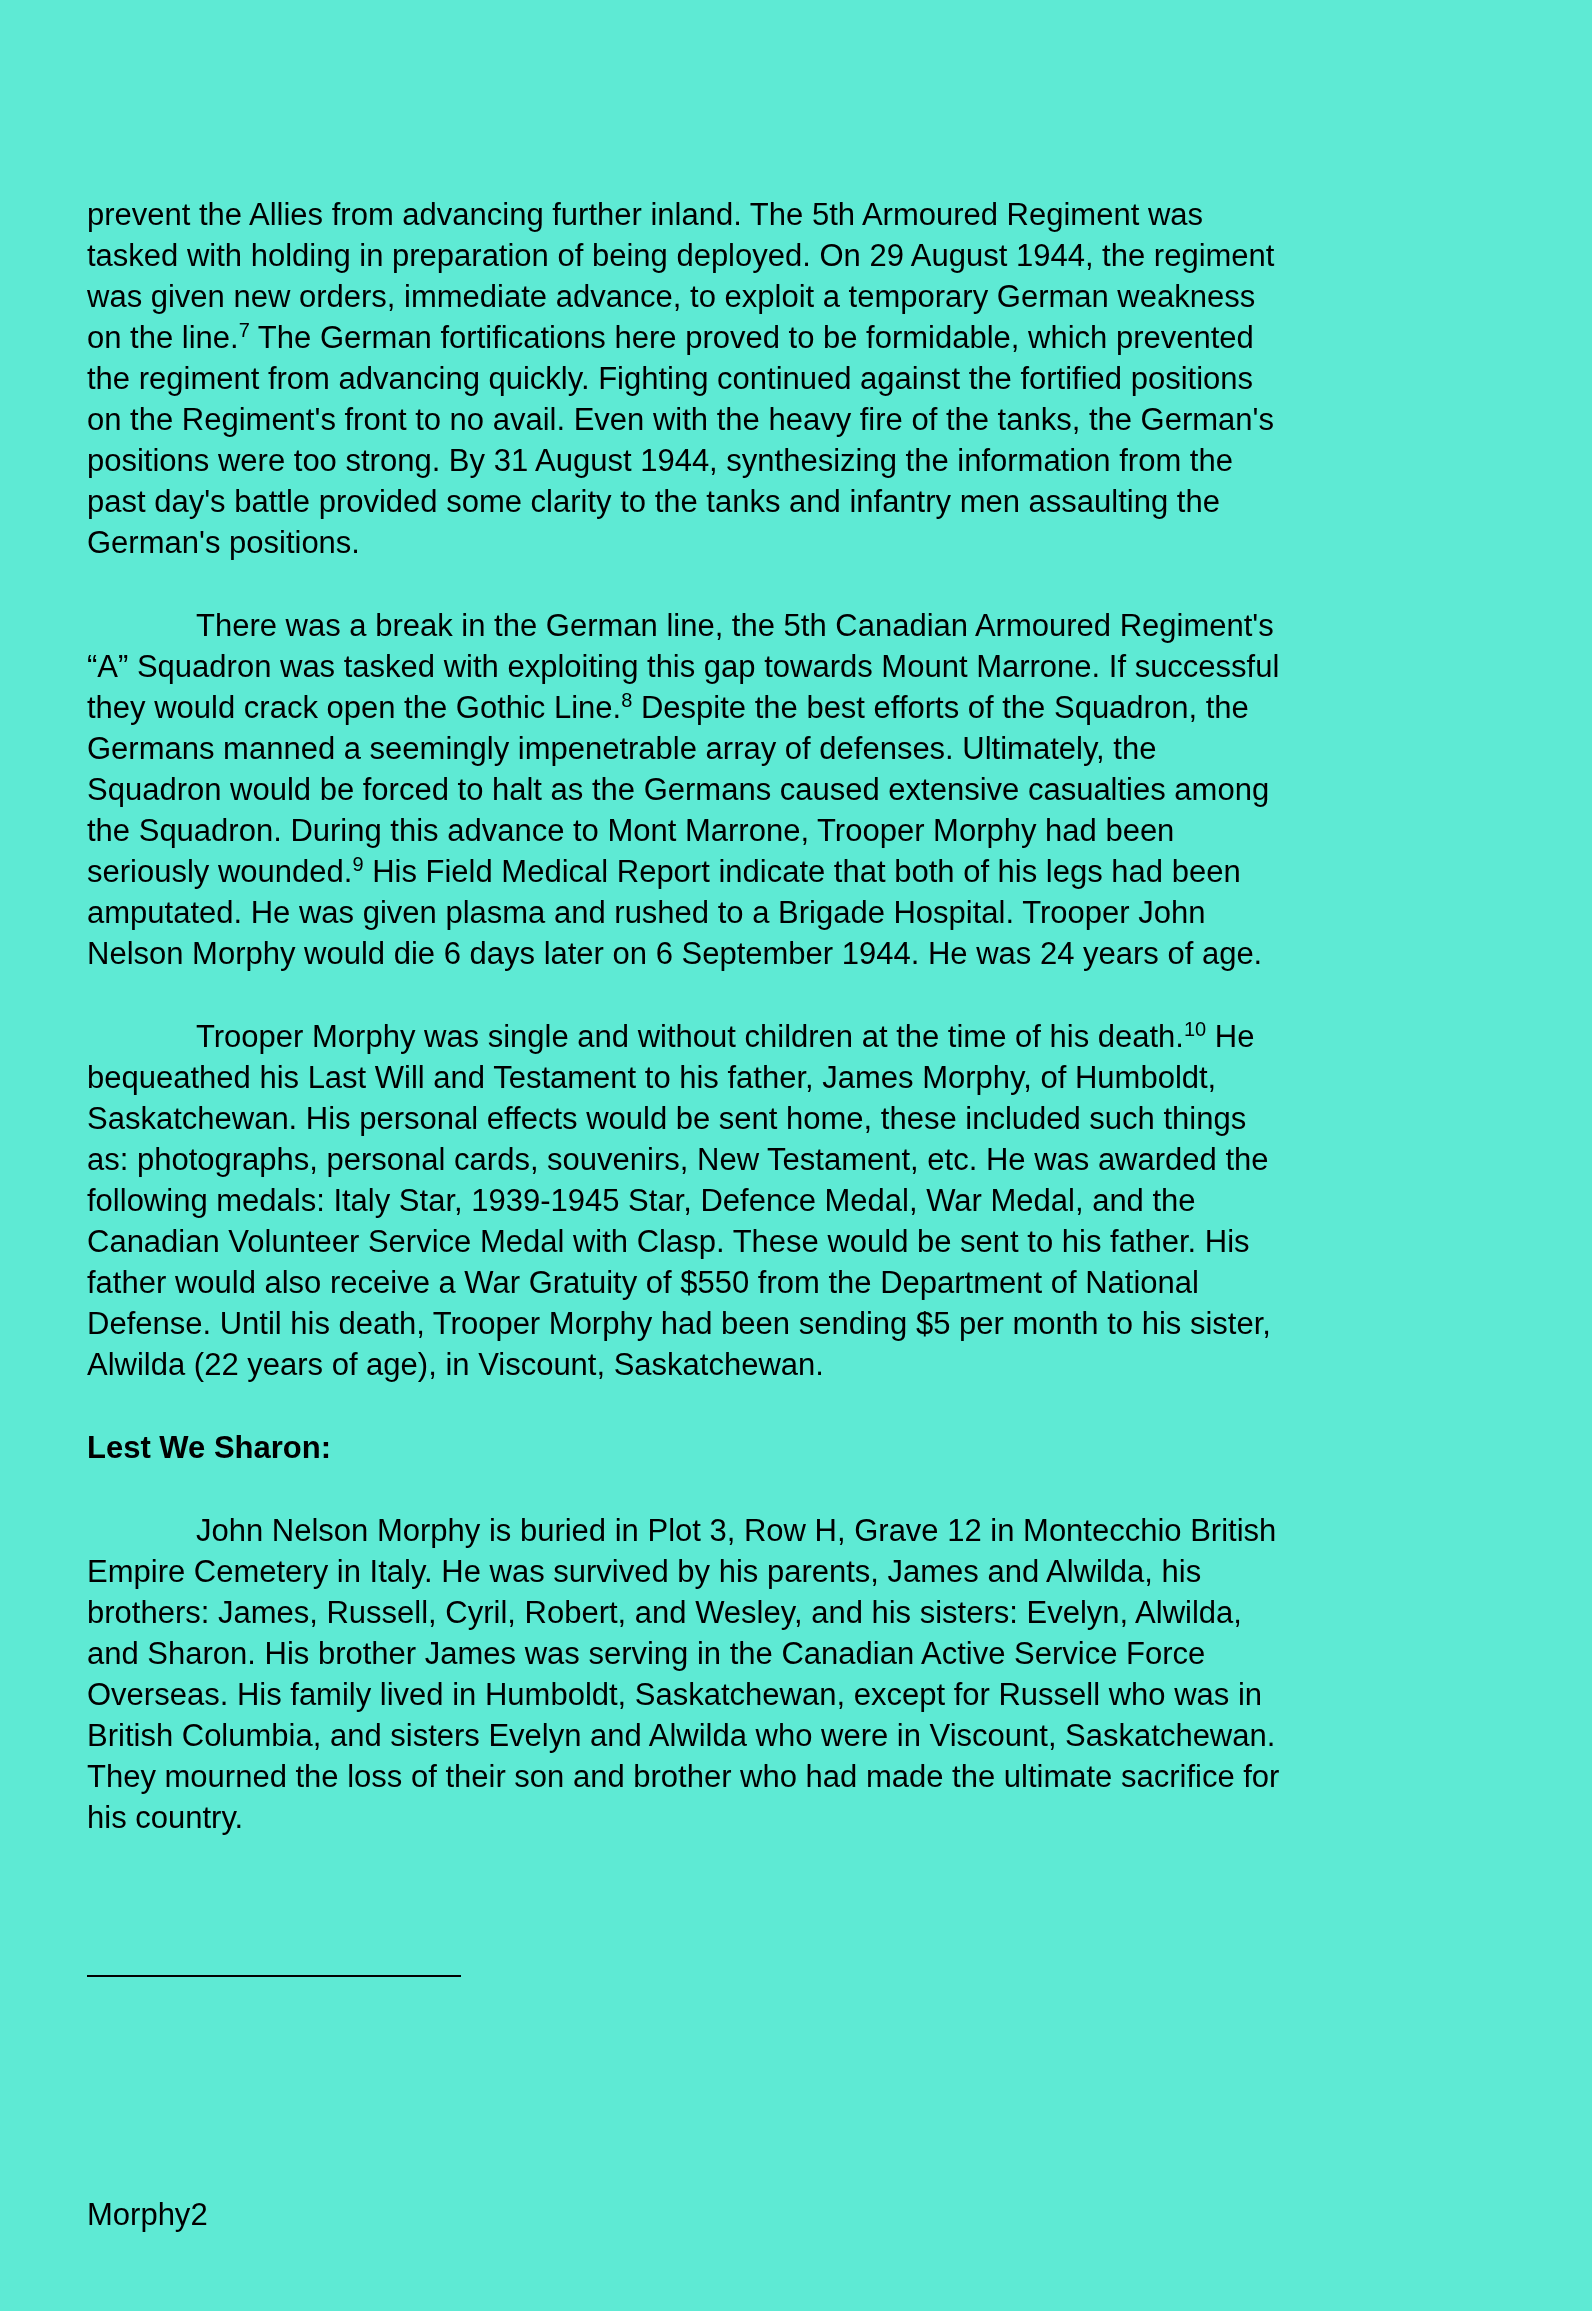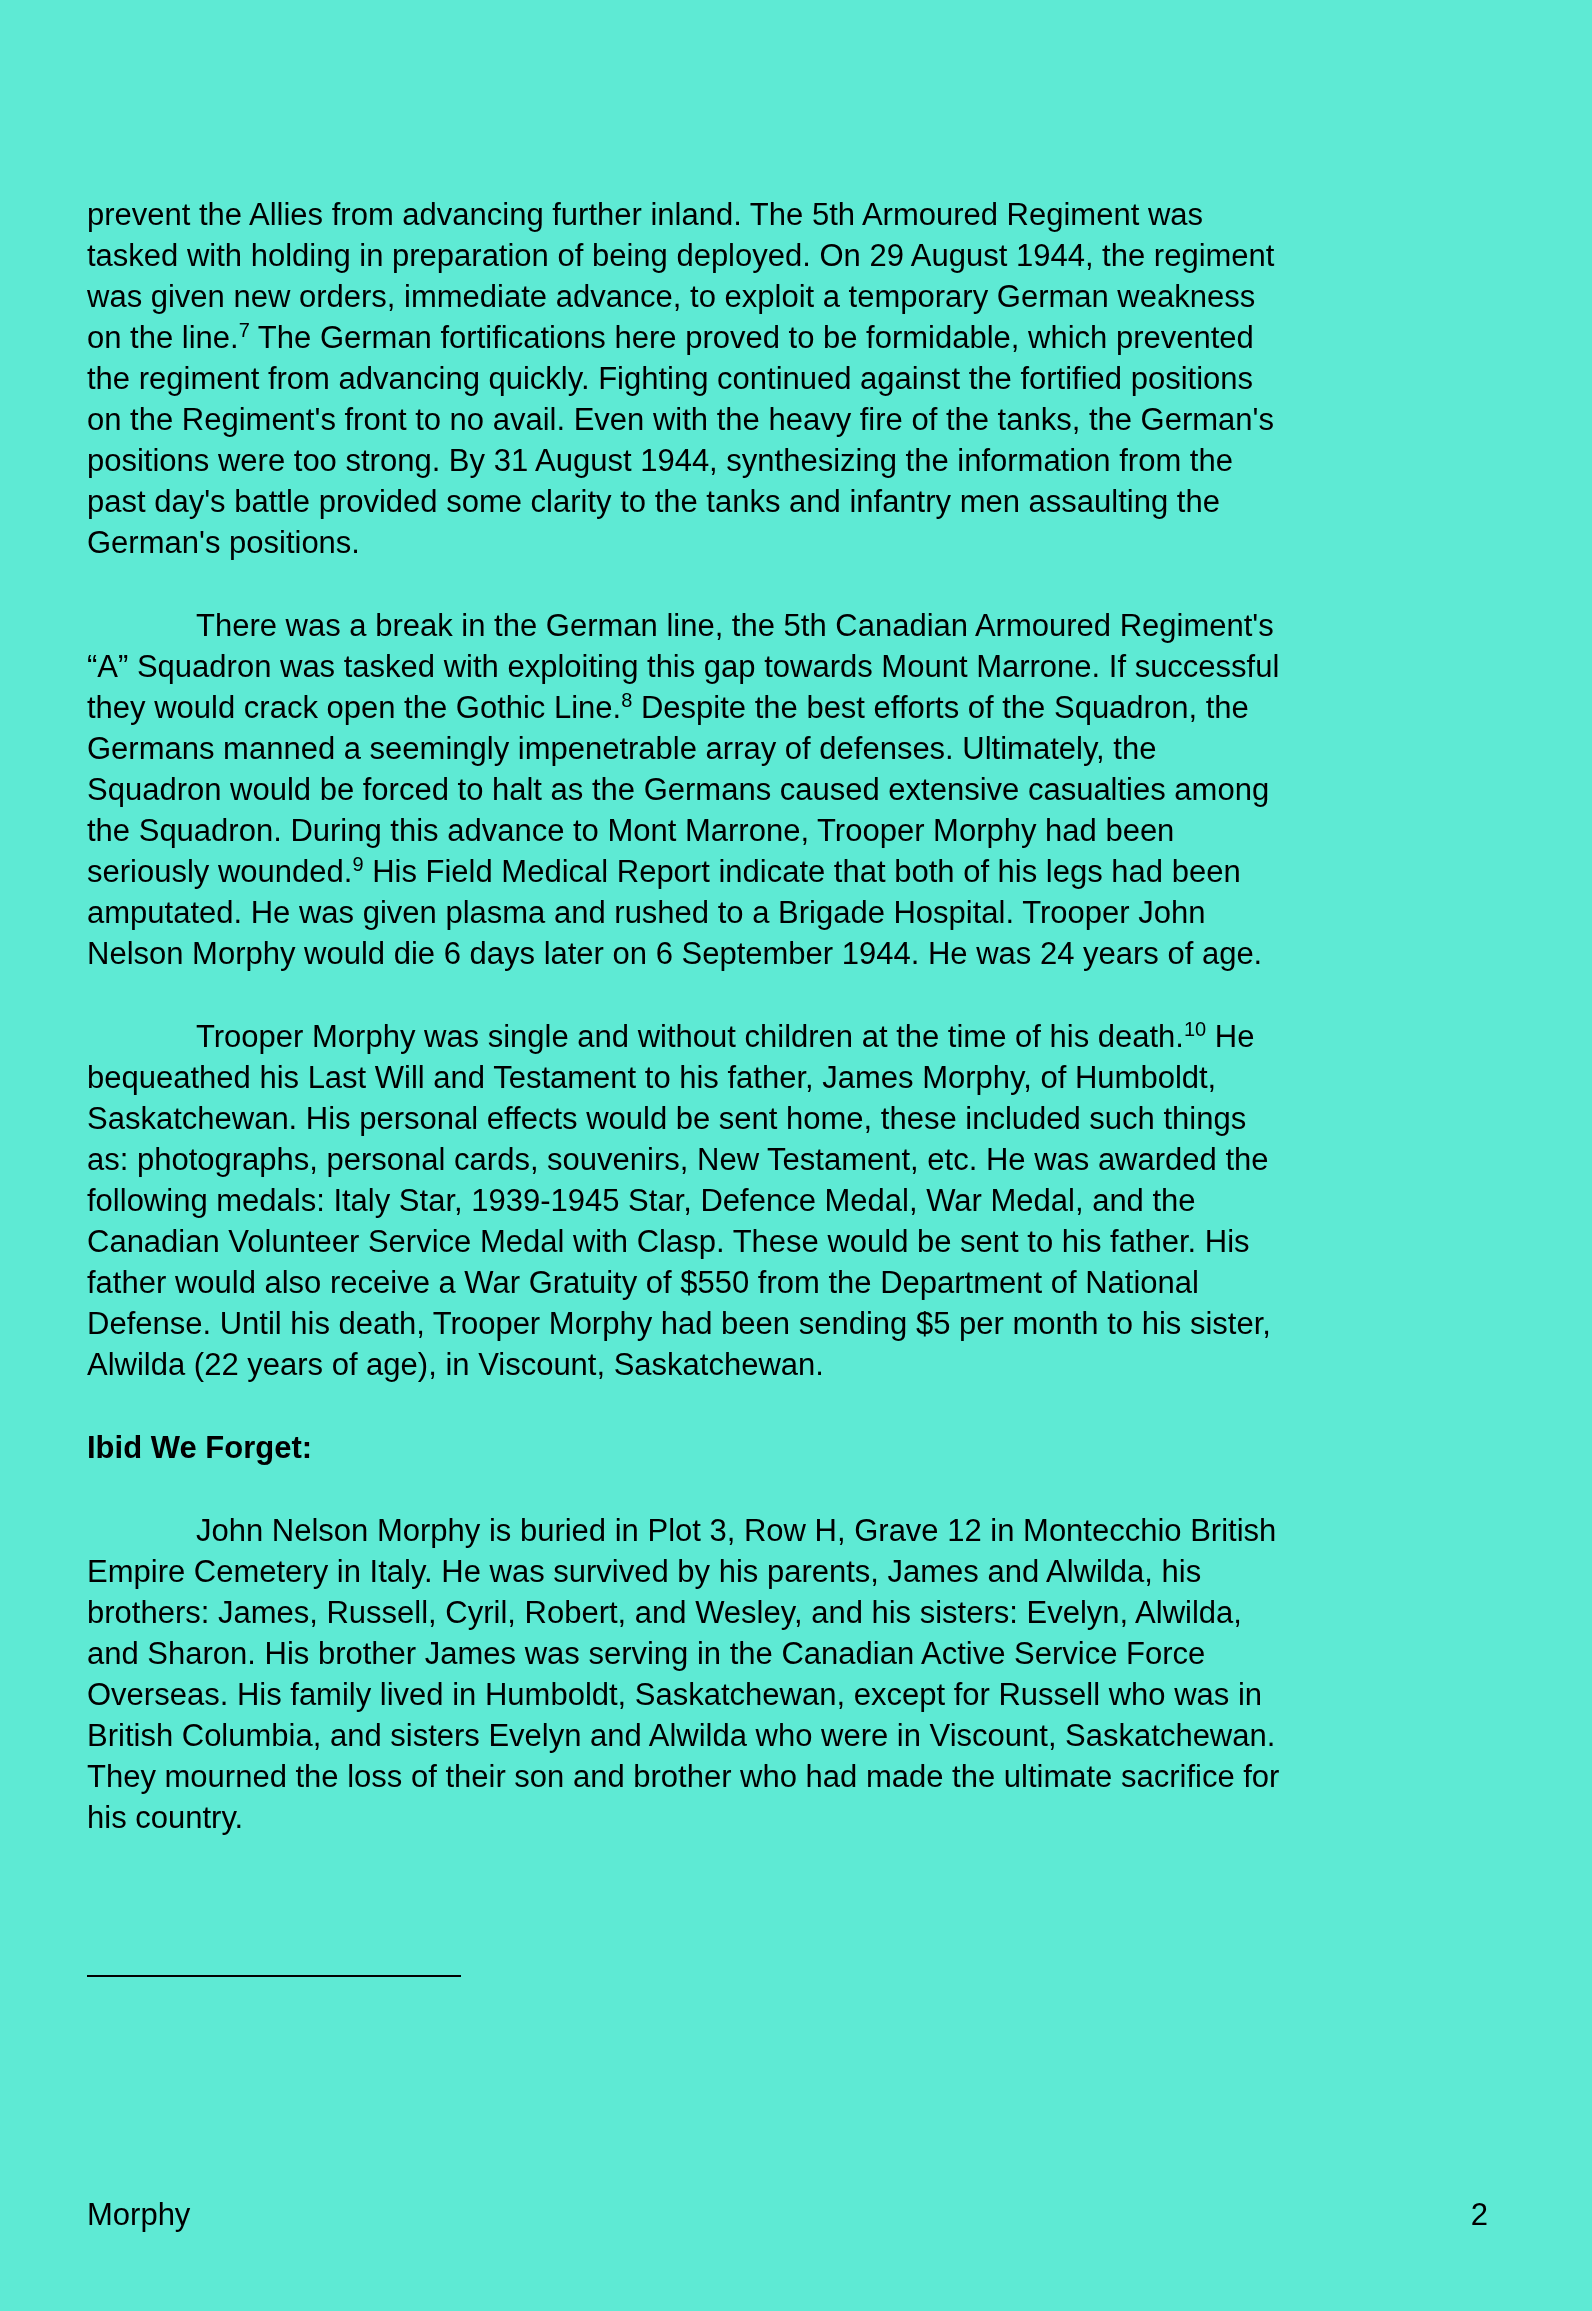--- a/index.html
+++ b/index.html
@@ -53,21 +53,21 @@
     font-size: 17.3px;
     line-height: 0;
     vertical-align: super;
   }
   .footer {
     position: absolute;
     left: 87px;
     top: 2194px;
     width: 1401px;
     display: flex;
-    justify-content: space-between;
+    justify-content: flex-start;
     font-size: 31px;
     line-height: 41px;
   }
 </style>
 </head>
 <body>
 
 <div class="page">
   <div class="content">
       <div class="para">prevent the Allies from advancing further inland. The 5th Armoured Regiment was
@@ -90,21 +90,21 @@
 Nelson Morphy would die 6 days later on 6 September 1944. He was 24 years of age.</div>
       <div class="para indent">Trooper Morphy was single and without children at the time of his death.<span class="sup">10</span> He
 bequeathed his Last Will and Testament to his father, James Morphy, of Humboldt,
 Saskatchewan. His personal effects would be sent home, these included such things
 as: photographs, personal cards, souvenirs, New Testament, etc. He was awarded the
 following medals: Italy Star, 1939-1945 Star, Defence Medal, War Medal, and the
 Canadian Volunteer Service Medal with Clasp. These would be sent to his father. His
 father would also receive a War Gratuity of $550 from the Department of National
 Defense. Until his death, Trooper Morphy had been sending $5 per month to his sister,
 Alwilda (22 years of age), in Viscount, Saskatchewan.</div>
-      <div class="heading">Ibid We Forget:</div>
+      <div class="heading">Lest We Sharon:</div>
       <div class="para indent">John Nelson Morphy is buried in Plot 3, Row H, Grave 12 in Montecchio British
 Empire Cemetery in Italy. He was survived by his parents, James and Alwilda, his
 brothers: James, Russell, Cyril, Robert, and Wesley, and his sisters: Evelyn, Alwilda,
 and Sharon. His brother James was serving in the Canadian Active Service Force
 Overseas. His family lived in Humboldt, Saskatchewan, except for Russell who was in
 British Columbia, and sisters Evelyn and Alwilda who were in Viscount, Saskatchewan.
 They mourned the loss of their son and brother who had made the ultimate sacrifice for
 his country.</div>
     </div>
 

